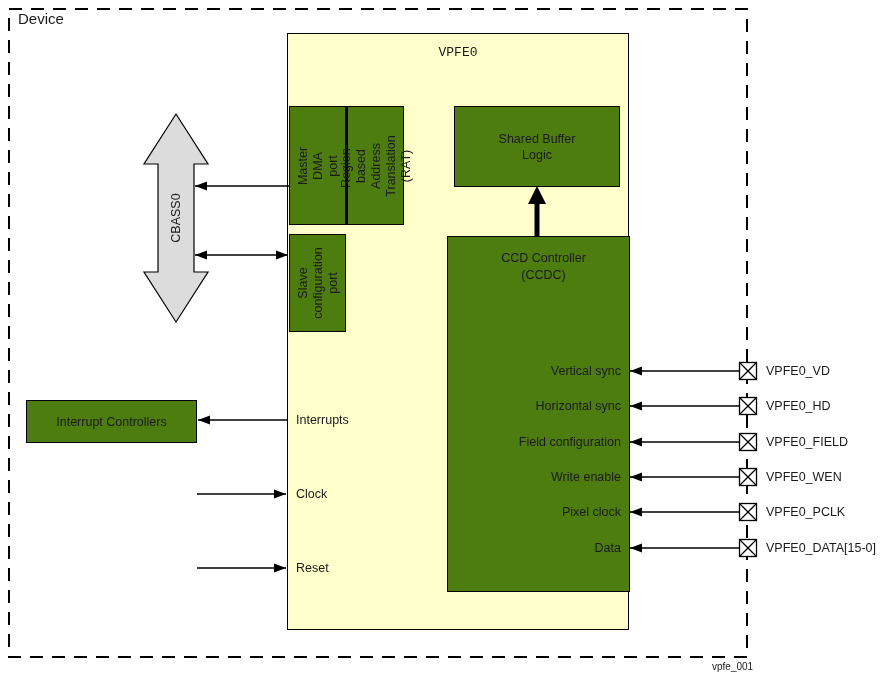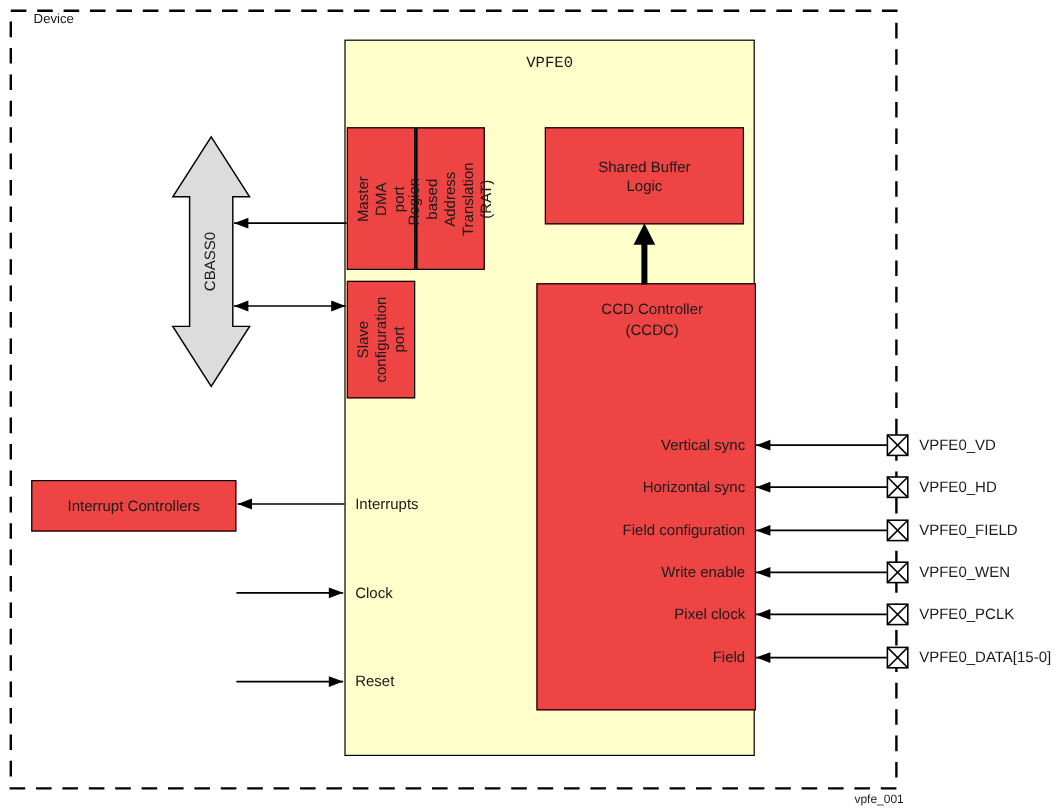--- a/index.html
+++ b/index.html
@@ -14,21 +14,21 @@
     overflow: hidden;
   }
   svg.layer {
     position: absolute;
     left: 0; top: 0;
     pointer-events: none;
   }
   .gray-box {
     position: absolute;
     box-sizing: border-box;
-    background: #ef4444;
+    background: #4d7c0f;
     border: 1px solid #000;
   }
   .vpfe-block {
     position: absolute;
     box-sizing: border-box;
     background: #ffffcc;
     border: 1px solid #000;
   }
   .center-text {
     display: flex;
@@ -72,22 +72,22 @@
   }
   .title-label {
     position: absolute;
     left: 287px; width: 342px;
     text-align: center;
     font-size: 13px;
     line-height: 16px;
   }
   .device-label {
     position: absolute;
-    left: 28px; top: 10px;
-    font-size: 11px;
+    left: 18px; top: 10px;
+    font-size: 15px;
   }
   .figure-id {
     position: absolute;
     left: 712px; top: 661px;
     font-size: 10px;
   }
   .ccdc-title {
     position: absolute;
     left: 447px; top: 250px; width: 193px;
     text-align: center;
@@ -132,21 +132,21 @@
 
   <div class="gray-box" style="left:447px; top:236px; width:183px; height:356px;"></div>
   <div class="ccdc-title">CCD Controller
 (CCDC)</div>
 
   <div class="ccdc-signal" style="top:363px;text-align:center;">Vertical sync</div>
   <div class="ccdc-signal" style="top:398px;">Horizontal sync</div>
   <div class="ccdc-signal" style="top:434px;">Field configuration</div>
   <div class="ccdc-signal" style="top:469px;">Write enable</div>
   <div class="ccdc-signal" style="top:504px;">Pixel clock</div>
-  <div class="ccdc-signal" style="top:540px;">Field</div>
+  <div class="ccdc-signal" style="top:540px;">Data</div>
 
   <div class="pin-label" style="top:363px;">VPFE0_VD</div>
   <div class="pin-label" style="top:398px;">VPFE0_HD</div>
   <div class="pin-label" style="top:434px;">VPFE0_FIELD</div>
   <div class="pin-label" style="top:469px;">VPFE0_WEN</div>
   <div class="pin-label" style="top:504px;">VPFE0_PCLK</div>
   <div class="pin-label" style="top:540px;">VPFE0_DATA[15-0]</div>
 
   <div class="rot-wrap" style="left:158px; top:164px; width:36px; height:108px;">
     <div class="rot">CBASS0</div>

